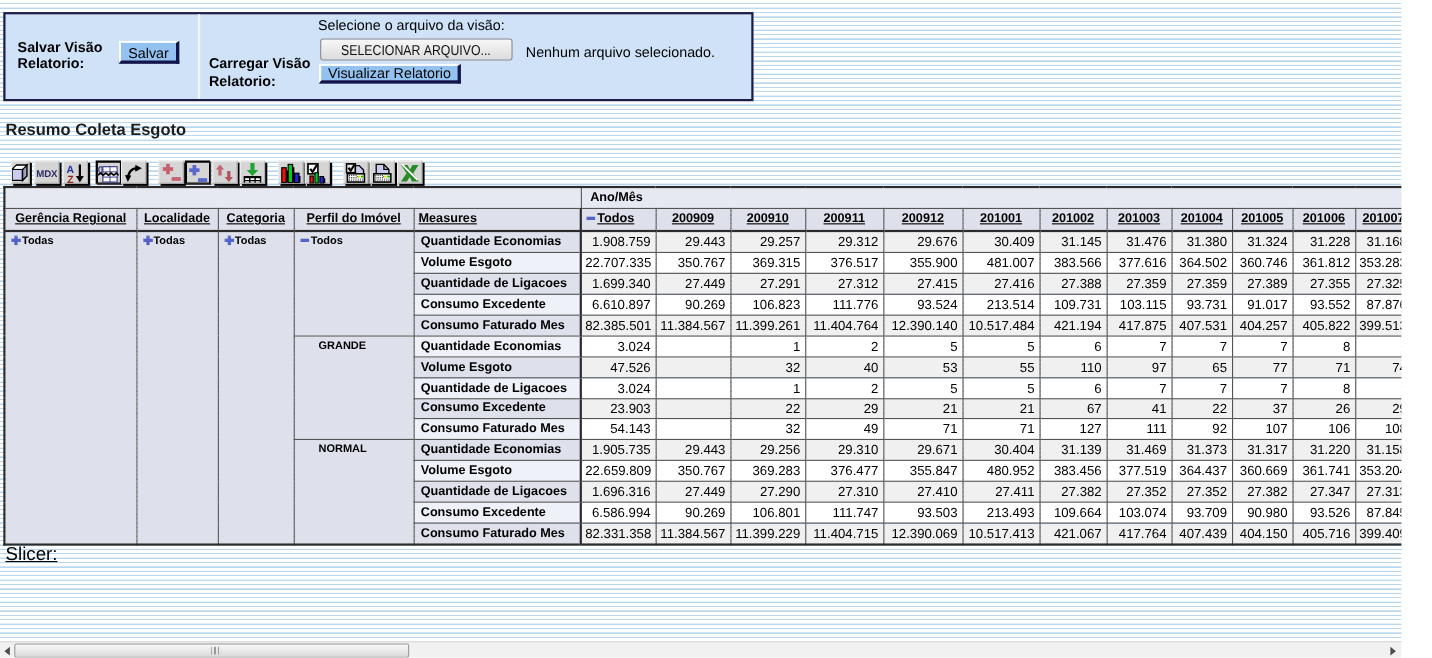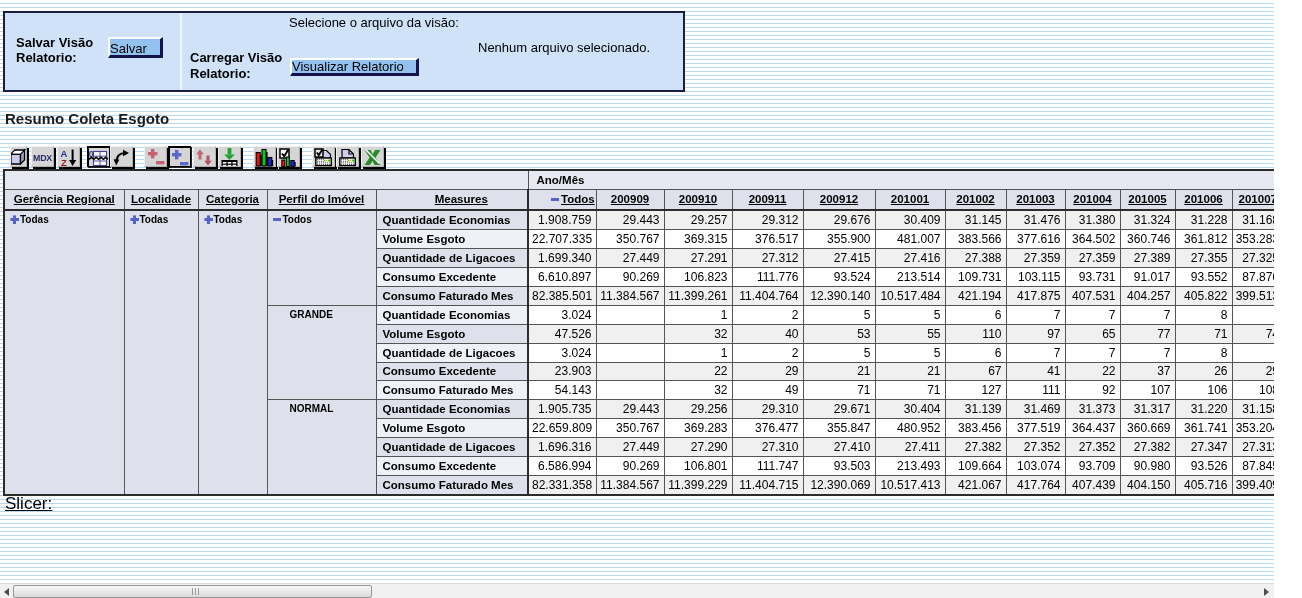--- a/index.html
+++ b/index.html
@@ -4,21 +4,21 @@
 html,body { width:1302px; height:598px; background:#fff; font-family:"Liberation Sans",sans-serif; }
 #stage { position:relative; width:1302px; height:598px; overflow:hidden; background:#fff; }
 #content { position:absolute; left:0; top:0; width:1274px; height:584px; overflow:hidden;
   background:repeating-linear-gradient(to bottom,#ffffff 0px,#ffffff 2.6px,#b7d7ee 3.2px,#b7d7ee 4px); }
 
 
 #panel { position:absolute; left:3px; top:11px; width:678px; height:77px; background:#cfe2f8; border:2px solid #1c1c42; }
 #pdivider { position:absolute; left:175px; top:0; width:2px; height:77px; background:#eef6ff; }
 .blbl { position:absolute; font-size:13px; font-weight:bold; color:#000; line-height:15.5px; }
 .btnblue { position:absolute; background:#94c2f0; border-top:2px solid #fdfeff; border-left:2px solid #fdfeff;
-  border-bottom:3px solid #14144a; border-right:3px solid #14144a; font-size:13px; color:#000; text-align:left; }
+  border-bottom:3px solid #14144a; border-right:3px solid #14144a; font-size:13px; color:#000; text-align:center; }
 #filebtn { position:absolute; left:286px; top:22px; width:173px; height:16px; background:linear-gradient(#f7f7f7,#dcdcdc);
   border:1px solid #8d8d8d; border-radius:3px; font-size:13px; color:#111; text-align:center; line-height:16px; padding-top:2px; white-space:nowrap; overflow:hidden;}
 .plain { position:absolute; font-size:13px; color:#000; white-space:nowrap; }
 
 
 #title { position:absolute; left:5px; top:110px; font-size:15px; font-weight:bold; color:#1c1c1c; }
 #subtitle { position:absolute; left:3px; top:130px; font-size:12.4px; font-weight:bold; color:#111; }
 
 
 .tb { position:absolute; top:146px; width:21px; height:19px; background:#d5d5d5;
@@ -30,21 +30,21 @@
 #pivot { position:absolute; left:3px; top:169px; border-collapse:collapse; table-layout:fixed; width:1280px;
   border:2px solid #2c2c2c; }
 #pivot td { border:1px solid #545454; overflow:hidden; white-space:nowrap; padding:0 3px; height:17.95px;
   font-size:12px; line-height:14px; color:#000; }
 #pivot tr.hr1 td { height:17.5px; }
 #pivot tr.hr2 td { height:19.5px; border-bottom:2px solid #2c2c2c; }
 #pivot td.corner { background:#e7e9f2; }
 #pivot td.anomes { background:#e7e9f2; font-size:11.5px; padding-left:8px; }
 #pivot td.h { background:#dee1ec; font-weight:bold; font-size:11.5px;text-decoration:underline; }
 #pivot td.h.c { text-align:center; }
-#pivot td.h.l { text-align:center; padding-left:22px; }
+#pivot td.h.l { text-align:left; padding-left:4px; }
 #pivot td.msr { border-right:2px solid #2c2c2c; padding-left:6px; }
 #pivot td.dim { background:#dee1ec; font-weight:bold; font-size:10px; vertical-align:top; padding:2px 3px 0 5px; }
 #pivot td.dim.ind { padding-left:22px; }
 #pivot td.rh { font-weight:bold; font-size:11.5px; padding-left:6px; }
 #pivot td.rh.ro { background:#dee1ec; }
 #pivot td.rh.re { background:#eef1f8; }
 #pivot td.d { text-align:right; padding-right:4px; }
 #pivot td.d.do { background:#f0f0f0; }
 #pivot td.d.de { background:#ffffff; }
 .pm { display:inline-block; width:9px; margin-right:1px; }
@@ -66,20 +66,21 @@
 <body>
 <div id="stage">
     <div id="content">
 
 <div id="panel">
   <div id="pdivider"></div>
   <div class="blbl" style="left:11px;top:21.5px;">Salvar Visão<br>Relatorio:</div>
   <div class="btnblue" style="left:103px;top:24px;width:50px;height:14px;padding-top:2px;">Salvar</div>
   <div class="blbl" style="left:185px;top:24px;margin-top:13px;">Carregar Visão<br>Relatorio:</div>
   <div class="plain" style="left:284px;top:2px;">Selecione o arquivo da visão:</div>
+  <div id="filebtn"><span style="display:inline-block;transform:scaleX(0.86);transform-origin:center;">SELECIONAR&nbsp;ARQUIVO...</span></div>
   <div class="plain" style="left:473px;top:27px;">Nenhum arquivo selecionado.</div>
   <div class="btnblue" style="left:285px;top:45px;width:124px;height:13px;line-height:13px;">Visualizar Relatorio</div>
 </div>
 
 <div id="title">Resumo Coleta Esgoto</div>
 
 <div class="tb" style="left:10px;width:15px;">
         <svg width="15" height="19" viewBox="2 0 15 19">
 <polygon points="2,6 11.5,6 11.5,16 2,16" fill="#ccccee" stroke="#000" stroke-width="1.3"></polygon>
 <polygon points="2,6 6,2 15.5,2 11.5,6" fill="#e6e6f6" stroke="#000" stroke-width="1.3"></polygon>

